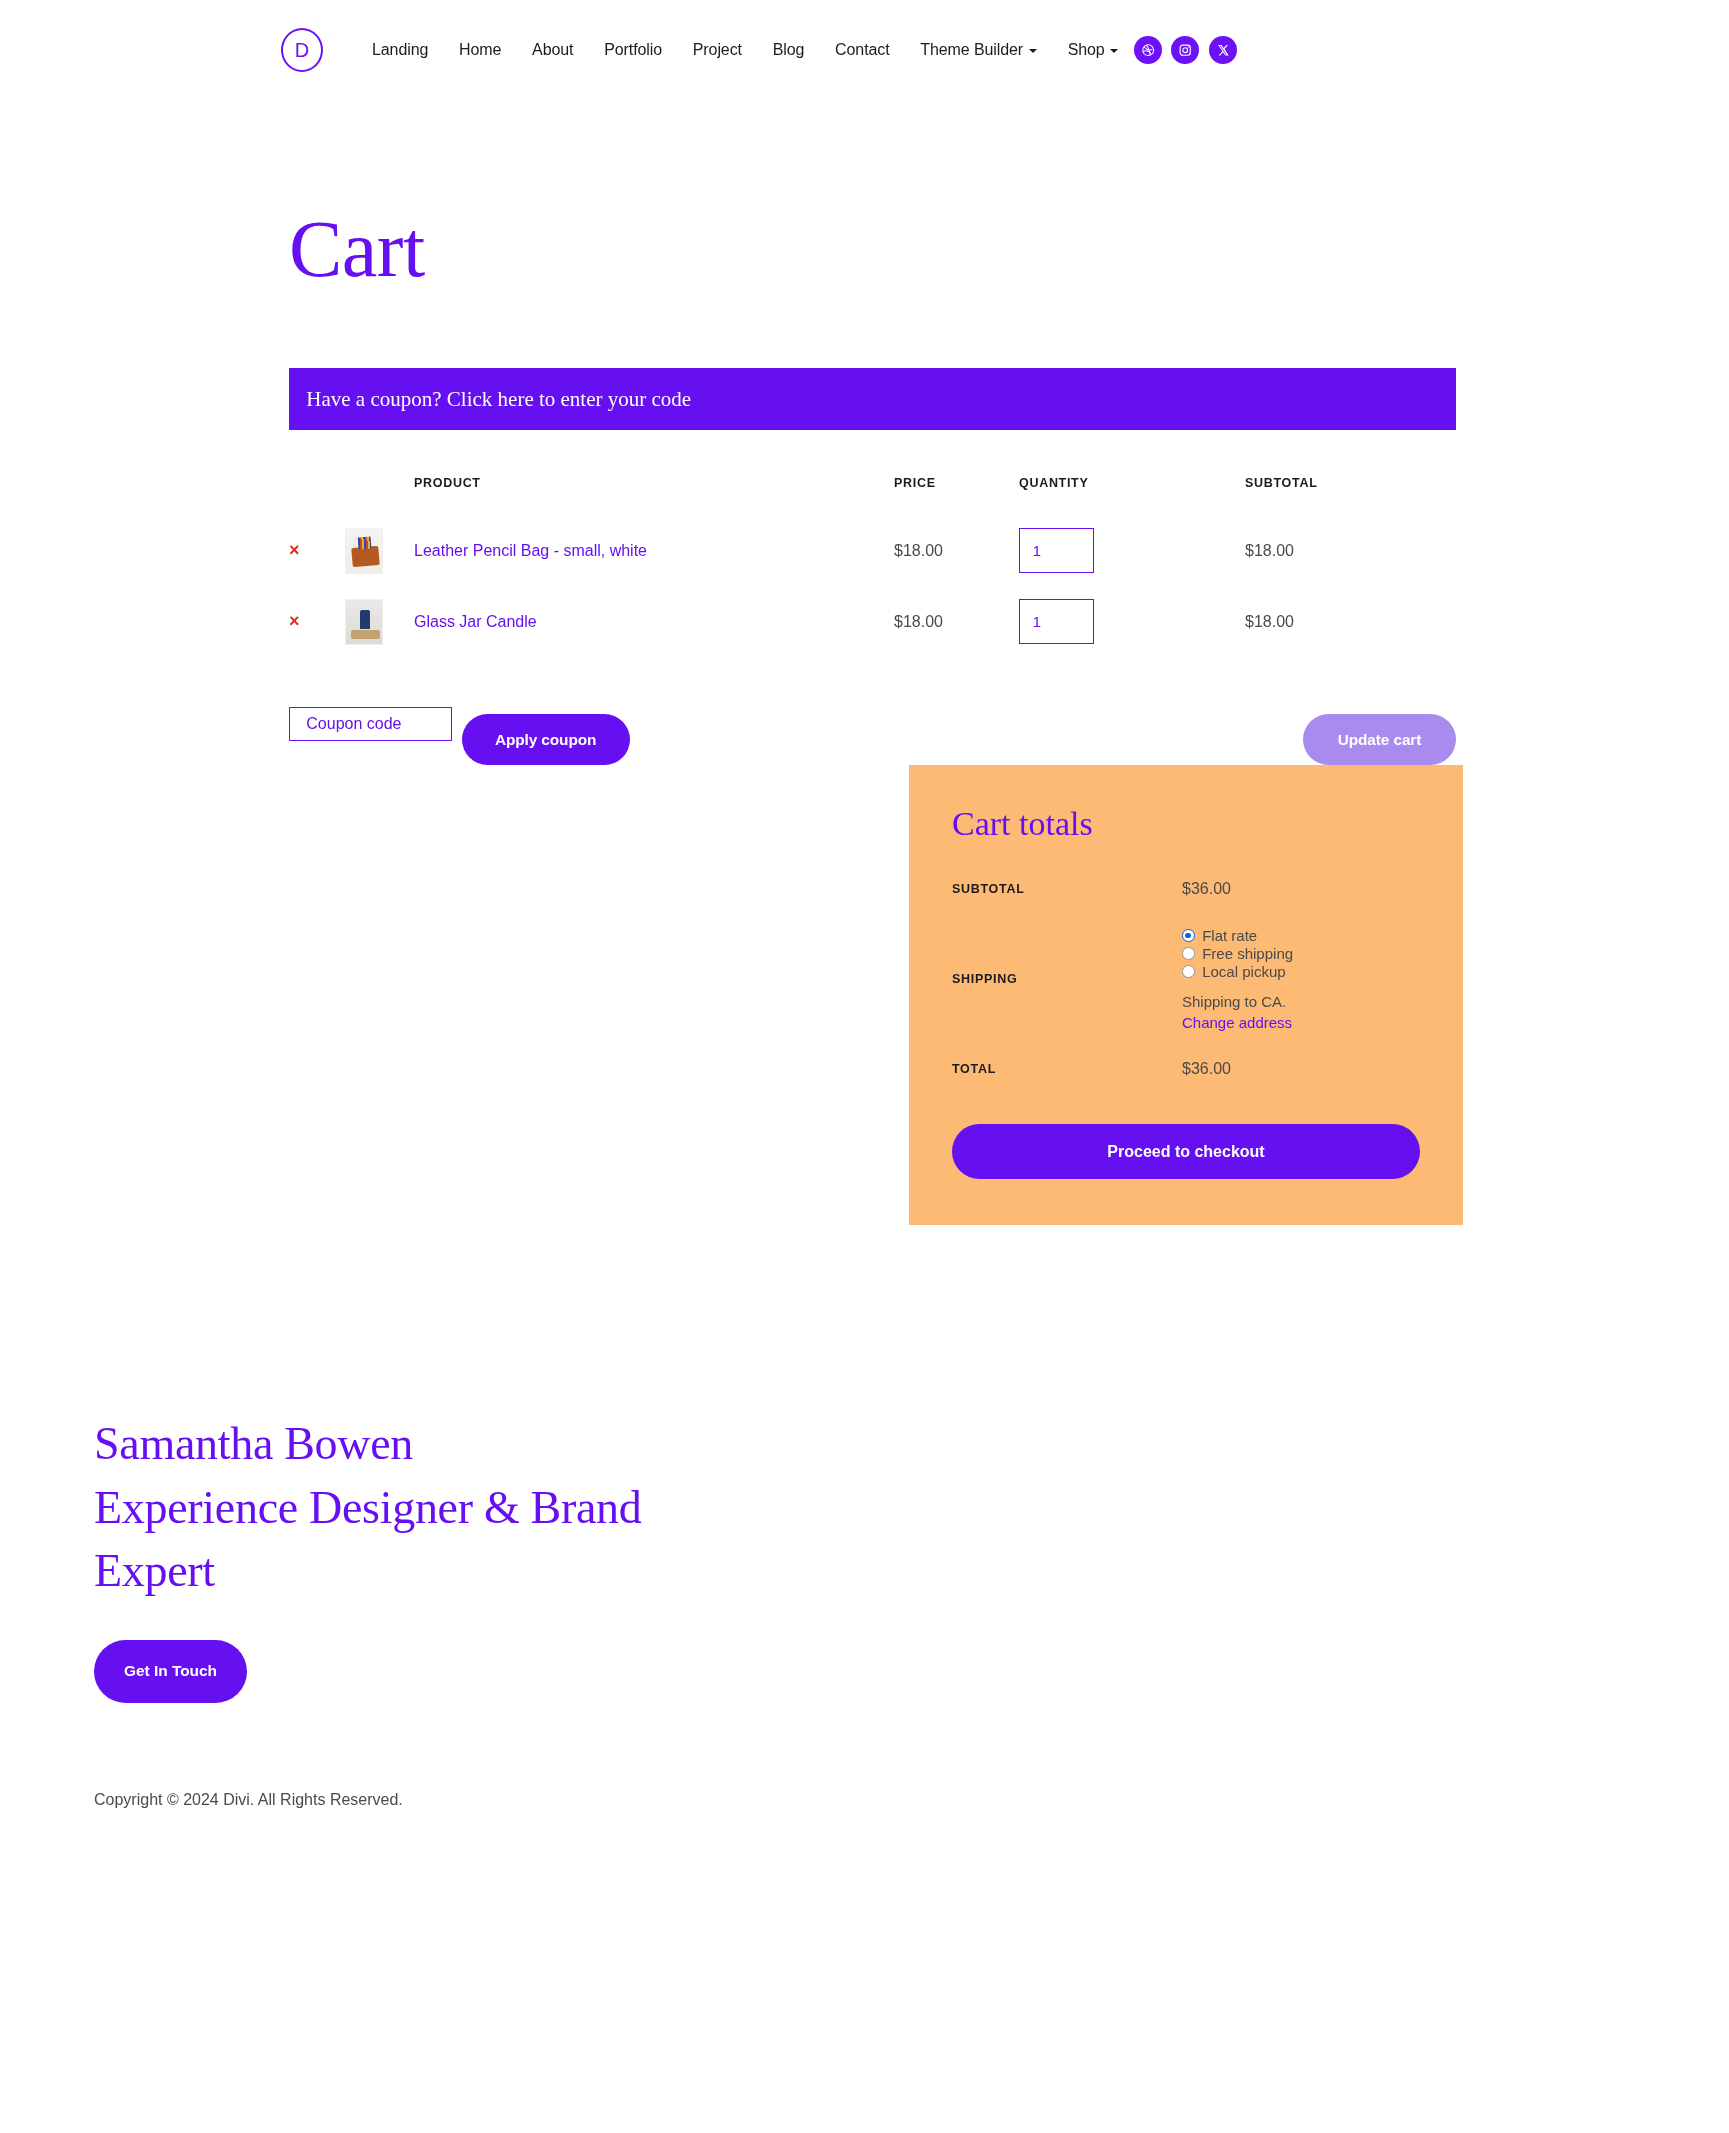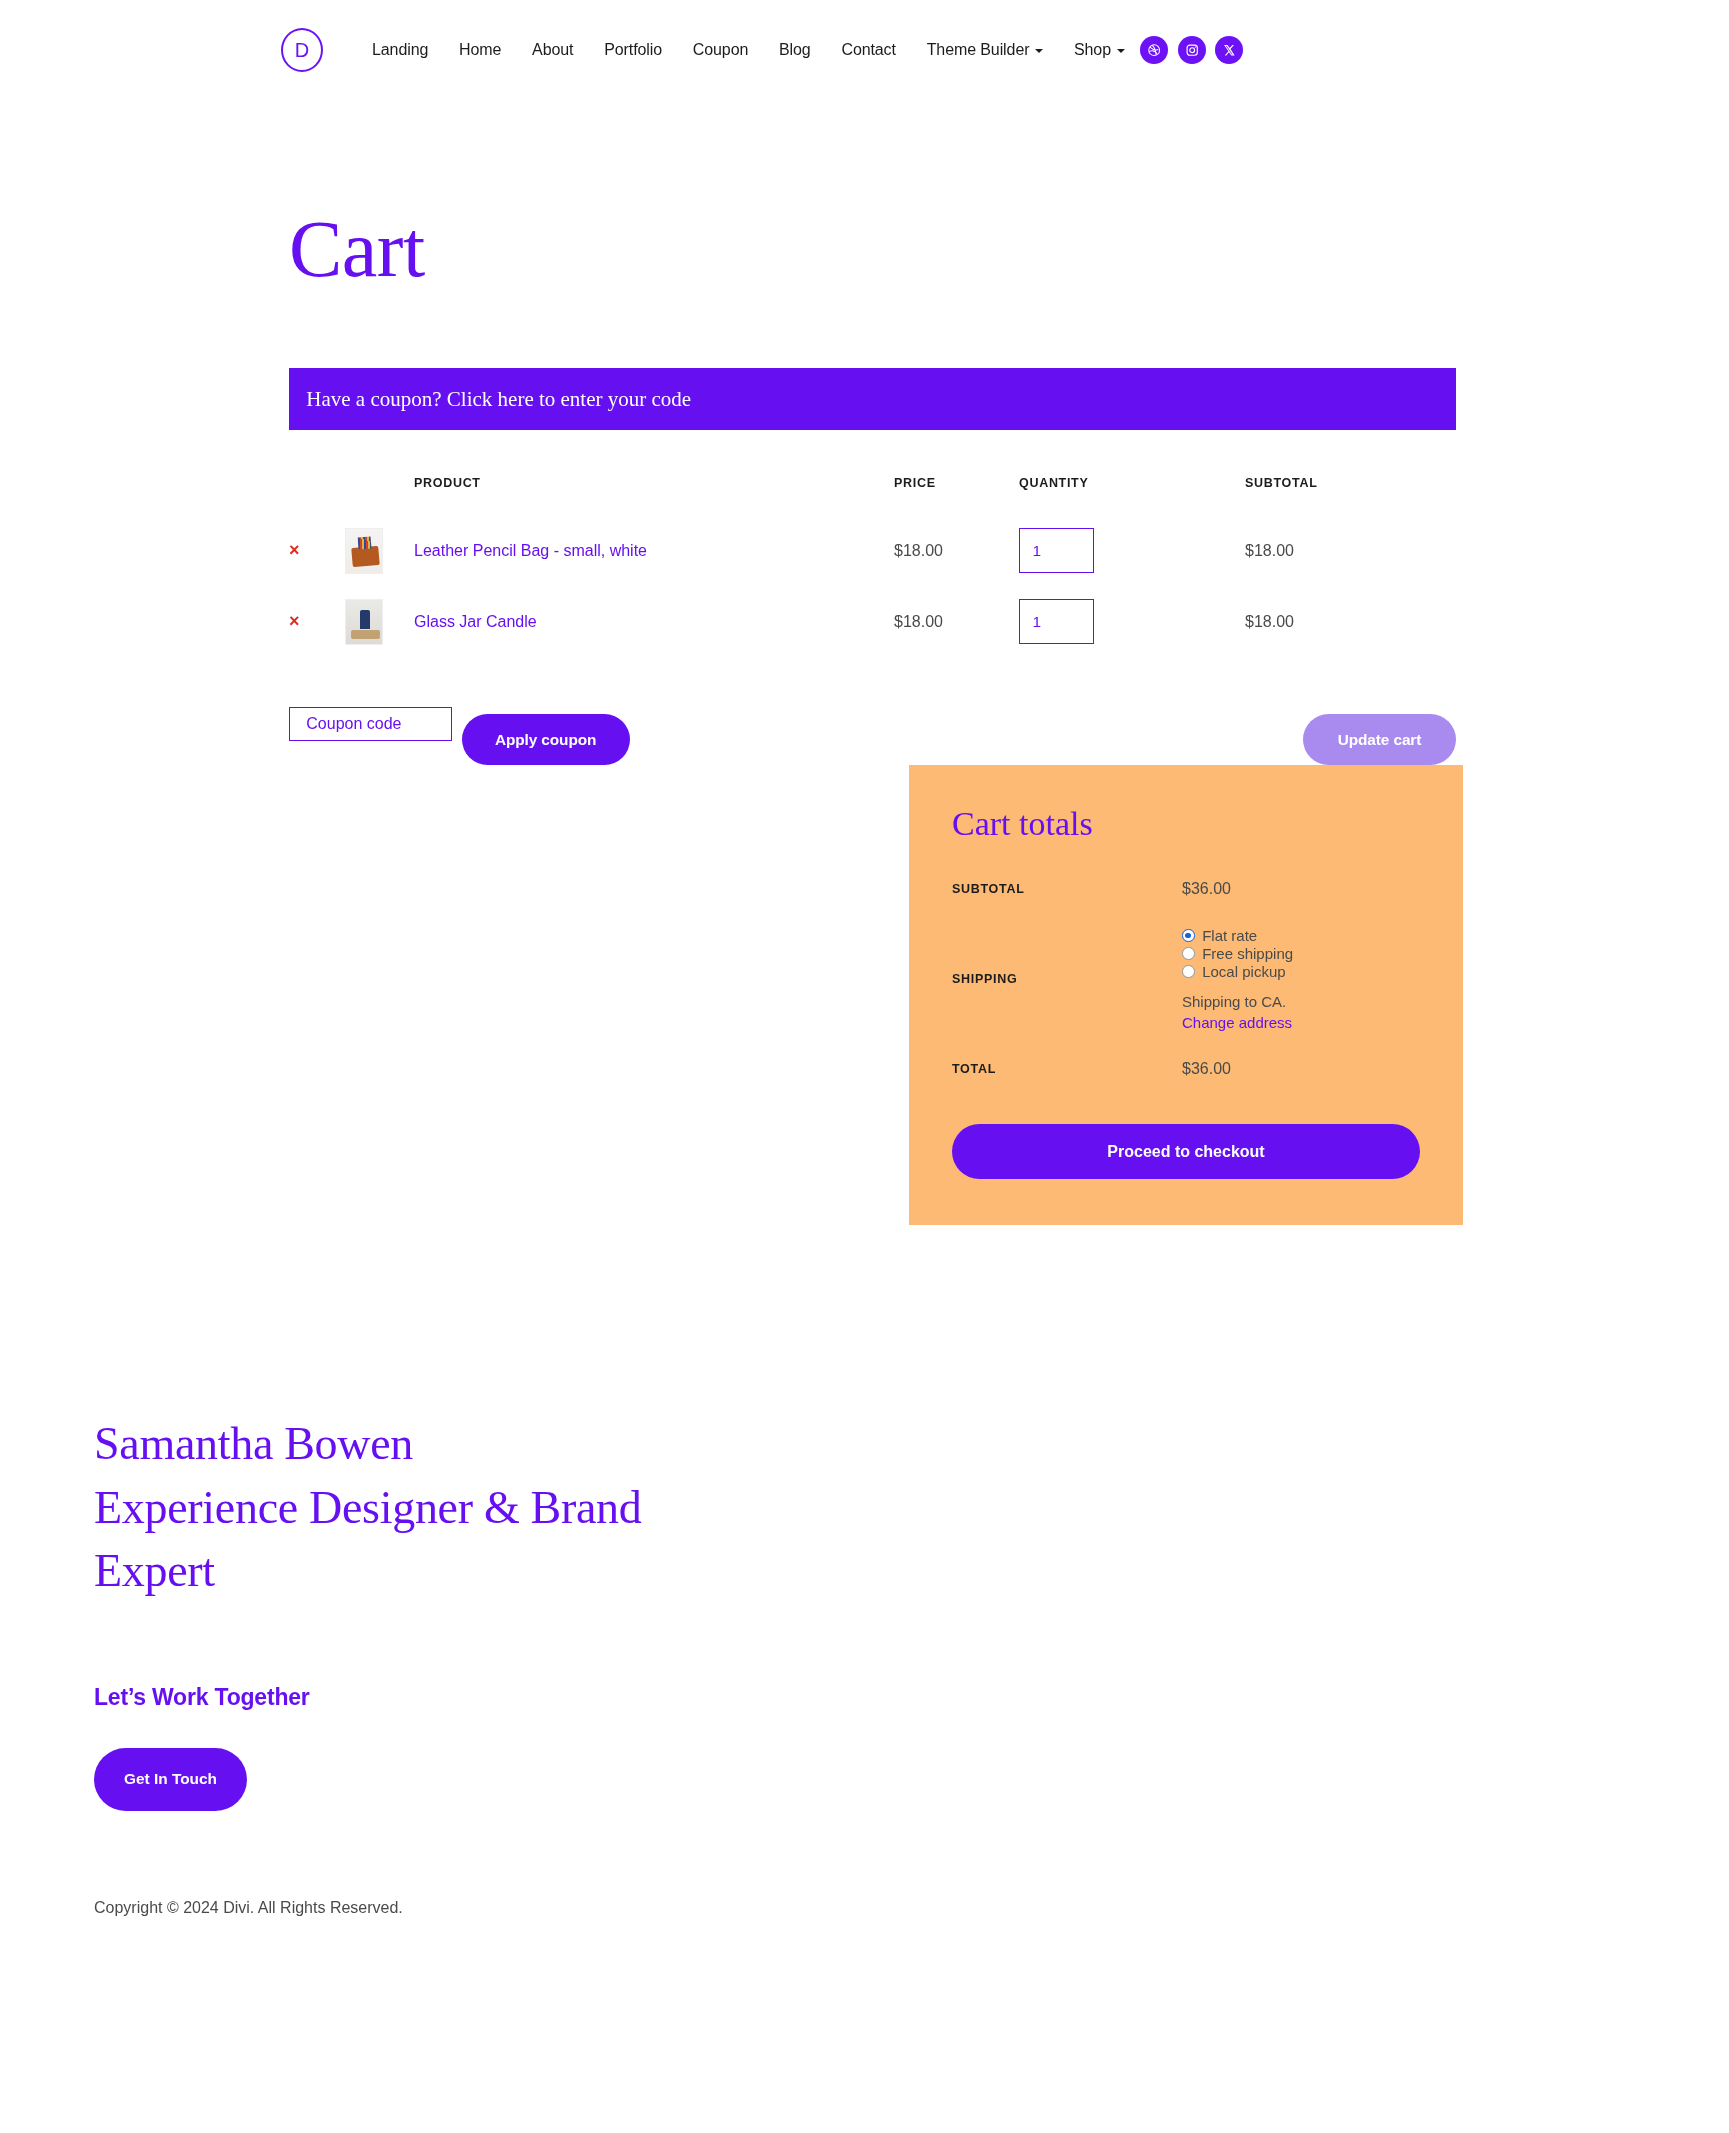--- a/index.html
+++ b/index.html
@@ -441,21 +441,21 @@
     <div class="nav-item">
       <span>Home</span>
     </div>
     <div class="nav-item">
       <span>About</span>
     </div>
     <div class="nav-item">
       <span>Portfolio</span>
     </div>
     <div class="nav-item">
-      <span>Coupon</span>
+      <span>Project</span>
     </div>
     <div class="nav-item">
       <span>Blog</span>
     </div>
     <div class="nav-item">
       <span>Contact</span>
     </div>
     <div class="nav-item">
       <span>Theme Builder</span>
       <i class="caret"></i>
@@ -589,21 +589,20 @@
   </section>
 
   <footer class="footer">
     <div class="footer-bottom-flex">
       <div class="footer-left">
         <div class="footer-heading">
           <div>Samantha Bowen</div>
           <div>Experience Designer &amp; Brand</div>
           <div>Expert</div>
         </div>
-        <div class="lets-work">Let’s Work Together</div>
         <button class="btn-touch">Get In Touch</button>
       </div>
 
     </div>
 
     <div class="copyright">Copyright © 2024 Divi. All Rights Reserved.</div>
   </footer>
 
 </main>
 

